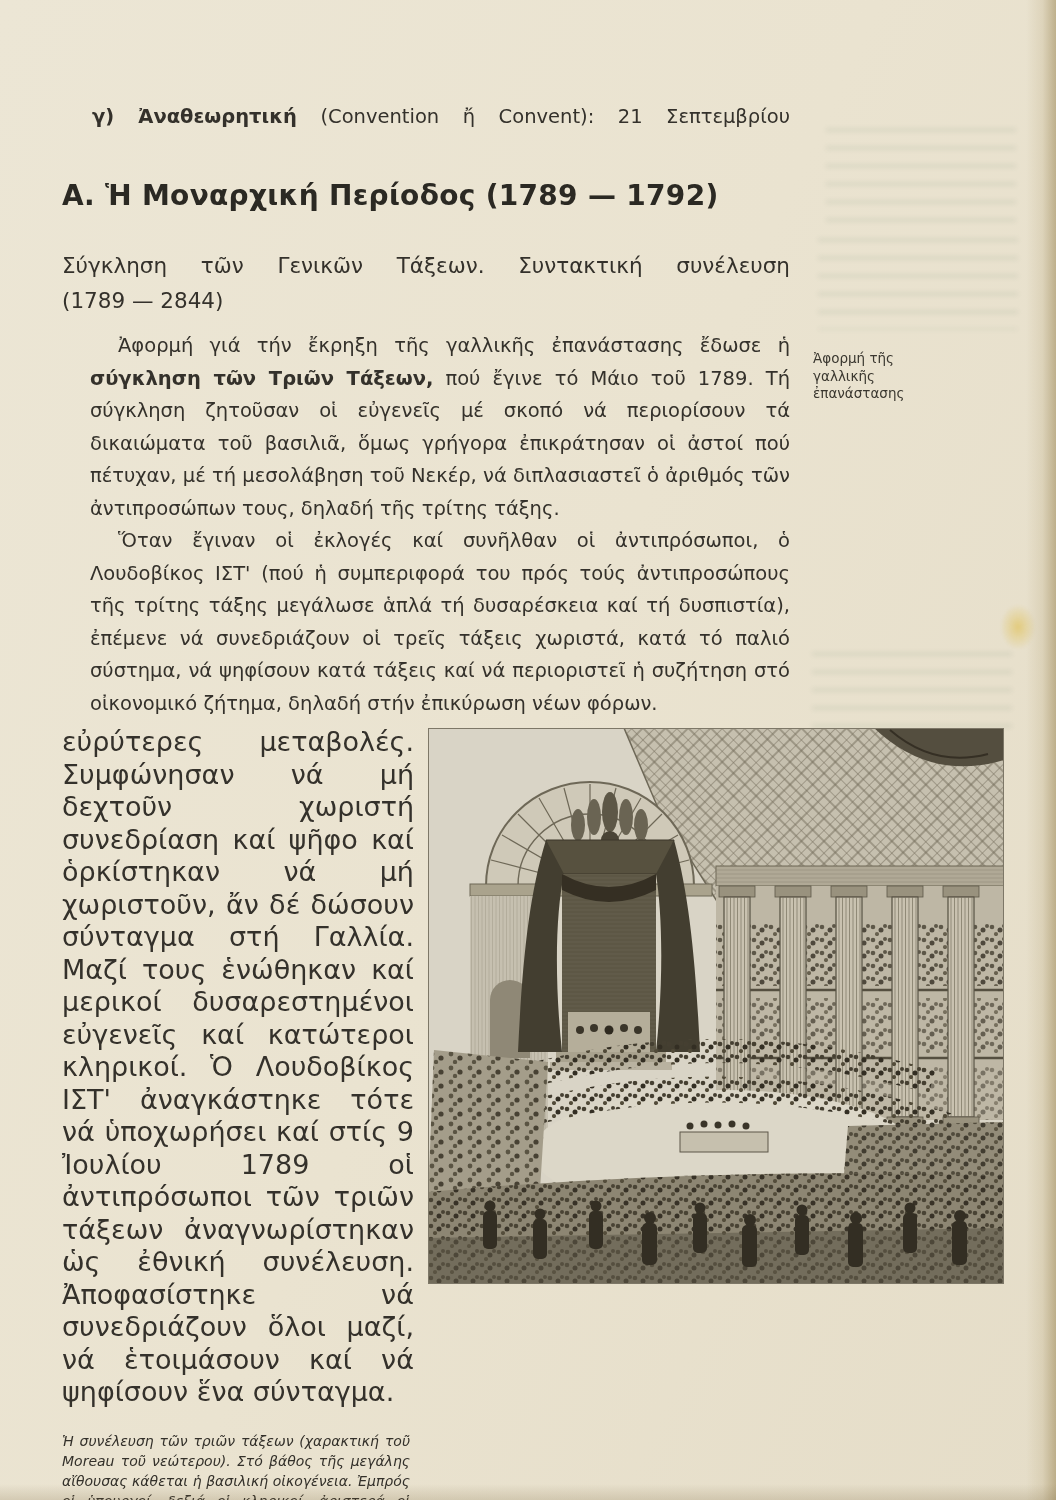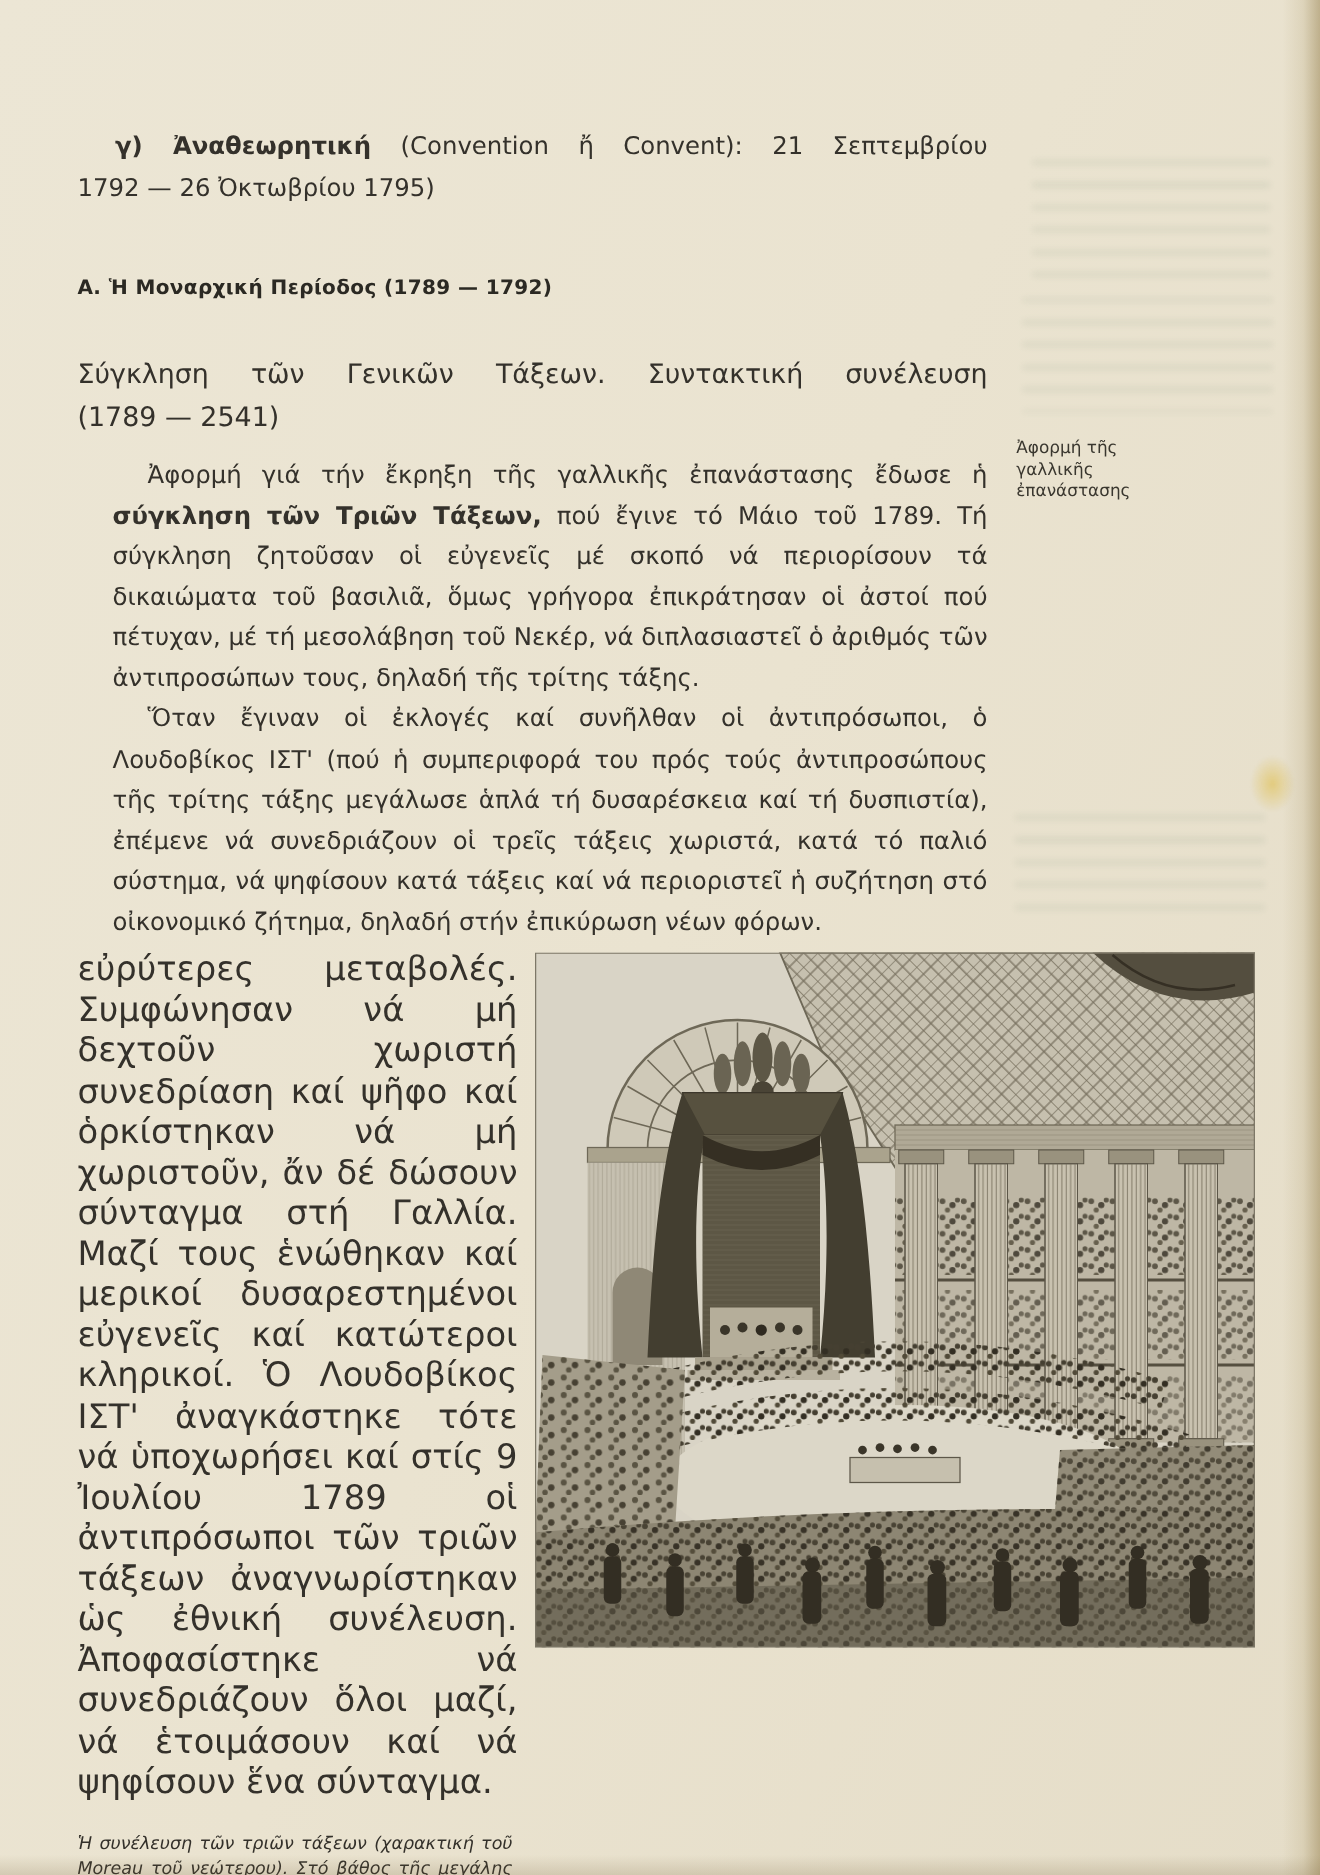--- a/index.html
+++ b/index.html
@@ -8,21 +8,21 @@
     position:relative; width:1056px; height:1500px; margin:0 auto;
     background:linear-gradient(115deg,#ece6d5 0%,#eae3d0 50%,#e5ddc8 100%);
     font-family:"DejaVu Sans",sans-serif; color:#34312b; overflow:hidden;
   }
   .main { position:absolute; left:62px; top:0; width:728px; }
 
   .lead { margin-top:100px; font-size:19.5px; line-height:34px; }
   .lead .l1 { display:block; text-indent:30px; text-align:justify; text-align-last:justify; }
   .lead .l2 { display:block; }
 
-  .heading { margin-top:48px; font-size:16px; line-height:28px; font-weight:bold; color:#2b2923; letter-spacing:.3px; }
+  .heading { margin-top:48px; font-size:28px; line-height:28px; font-weight:bold; color:#2b2923; letter-spacing:.3px; }
 
   .subheading { margin-top:38px; font-size:21.5px; font-weight:normal; line-height:35px; }
   .subheading .l1 { display:block; text-align:justify; text-align-last:justify; }
   .subheading .l2 { display:block; }
 
   .para { font-size:19.5px; line-height:32.5px; text-align:justify; text-indent:28px;margin-left:28px; }
   .para.p1 { margin-top:12px; }
   .para.p3full { text-align-last:justify; }
 
   .wrap-row { display:flex; width:948px; margin-top:6px; }
@@ -57,28 +57,27 @@
 
   <div class="bleed b1"></div>
   <div class="bleed b2"></div>
   <div class="bleed b3"></div>
   <div class="bleed b4"></div>
 
   <div class="main">
 
     <div class="lead">
       <span class="l1"><b>γ) Ἀναθεωρητική</b><span> (Convention ἤ Convent): 21 Σεπτεμβρίου</span></span>
-      <span class="l2">1792 — 26 Ὀκτωβρίου 1795)</span>
     </div>
 
     <h1 class="heading">Α. Ἡ Μοναρχική Περίοδος (1789 — 1792)</h1>
 
     <h2 class="subheading">
       <span class="l1">Σύγκληση τῶν Γενικῶν Τάξεων. Συντακτική συνέλευση</span>
-      <span class="l2">(1789 — 2541)</span>
+      <span class="l2">(1789 — 2844)</span>
     </h2>
 
     <p class="para p1"><span>Ἀφορμή γιά τήν ἔκρηξη τῆς γαλλικῆς ἐπανάστασης ἔδωσε ἡ </span><b>σύγκληση τῶν Τριῶν Τάξεων,</b><span> πού ἔγινε τό Μάιο τοῦ 1789. Τή σύγκληση ζητοῦσαν οἱ εὐγενεῖς μέ σκοπό νά περιορίσουν τά δικαιώματα τοῦ βασιλιᾶ, ὅμως γρήγορα ἐπικράτησαν οἱ ἀστοί πού πέτυχαν, μέ τή μεσολάβηση τοῦ Νεκέρ, νά διπλασιαστεῖ ὁ ἀριθμός τῶν ἀντιπροσώπων τους, δηλαδή τῆς τρίτης τάξης.</span></p>
 
     <p class="para">Ὅταν ἔγιναν οἱ ἐκλογές καί συνῆλθαν οἱ ἀντιπρόσωποι, ὁ Λουδοβίκος ΙΣΤ' (πού ἡ συμπεριφορά του πρός τούς ἀντιπροσώπους τῆς τρίτης τάξης μεγάλωσε ἁπλά τή δυσαρέσκεια καί τή δυσπιστία), ἐπέμενε νά συνεδριάζουν οἱ τρεῖς τάξεις χωριστά, κατά τό παλιό σύστημα, νά ψηφίσουν κατά τάξεις καί νά περιοριστεῖ ἡ συζήτηση στό οἰκονομικό ζήτημα, δηλαδή στήν ἐπικύρωση νέων φόρων.</p>
 
 
     <div class="wrap-row">
       <div class="leftcol">
         <p class="p3col">εὐρύτερες μεταβολές. Συμφώνησαν νά μή δεχτοῦν χωριστή συνεδρίαση καί ψῆφο καί ὁρκίστηκαν νά μή χωριστοῦν, ἄν δέ δώσουν σύνταγμα στή Γαλλία. Μαζί τους ἑνώθηκαν καί μερικοί δυσαρεστημένοι εὐγενεῖς καί κατώτεροι κληρικοί. Ὁ Λουδοβίκος ΙΣΤ' ἀναγκάστηκε τότε νά ὑποχωρήσει καί στίς 9 Ἰουλίου 1789 οἱ ἀντιπρόσωποι τῶν τριῶν τάξεων ἀναγνωρίστηκαν ὡς ἐθνική συνέλευση. Ἀποφασίστηκε νά συνεδριάζουν ὅλοι μαζί, νά ἑτοιμάσουν καί νά ψηφίσουν ἕνα σύνταγμα.</p>

